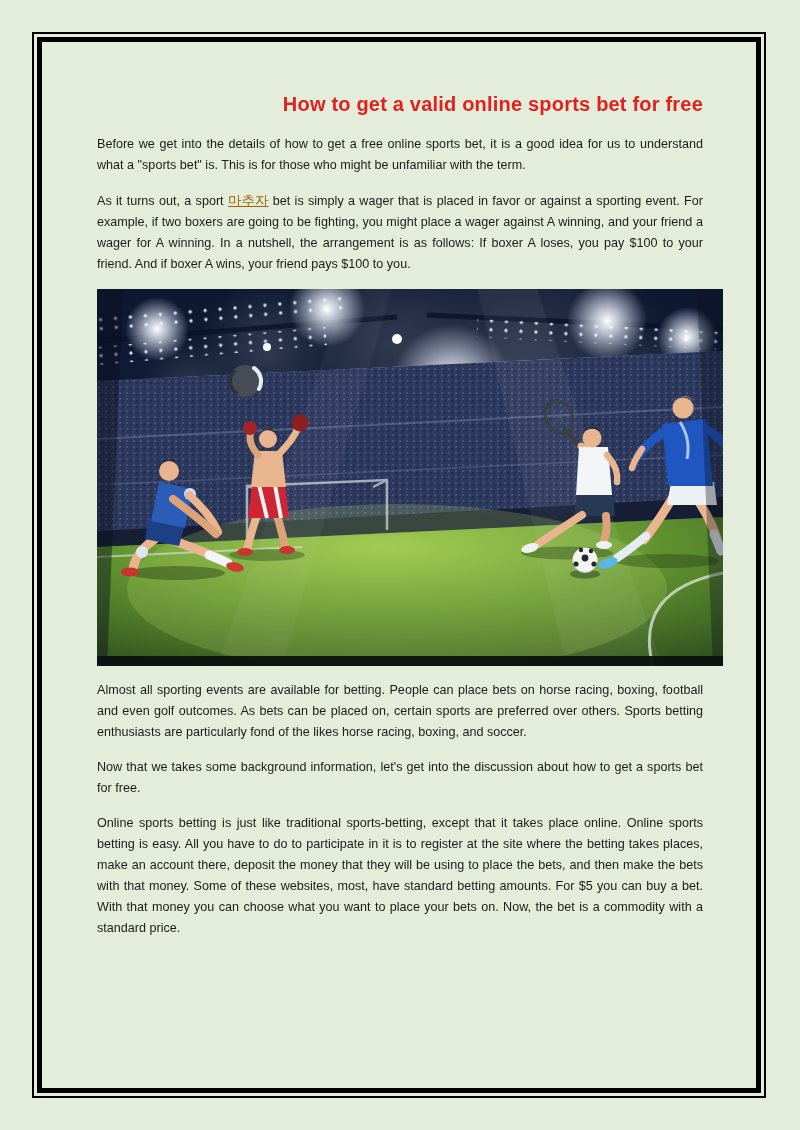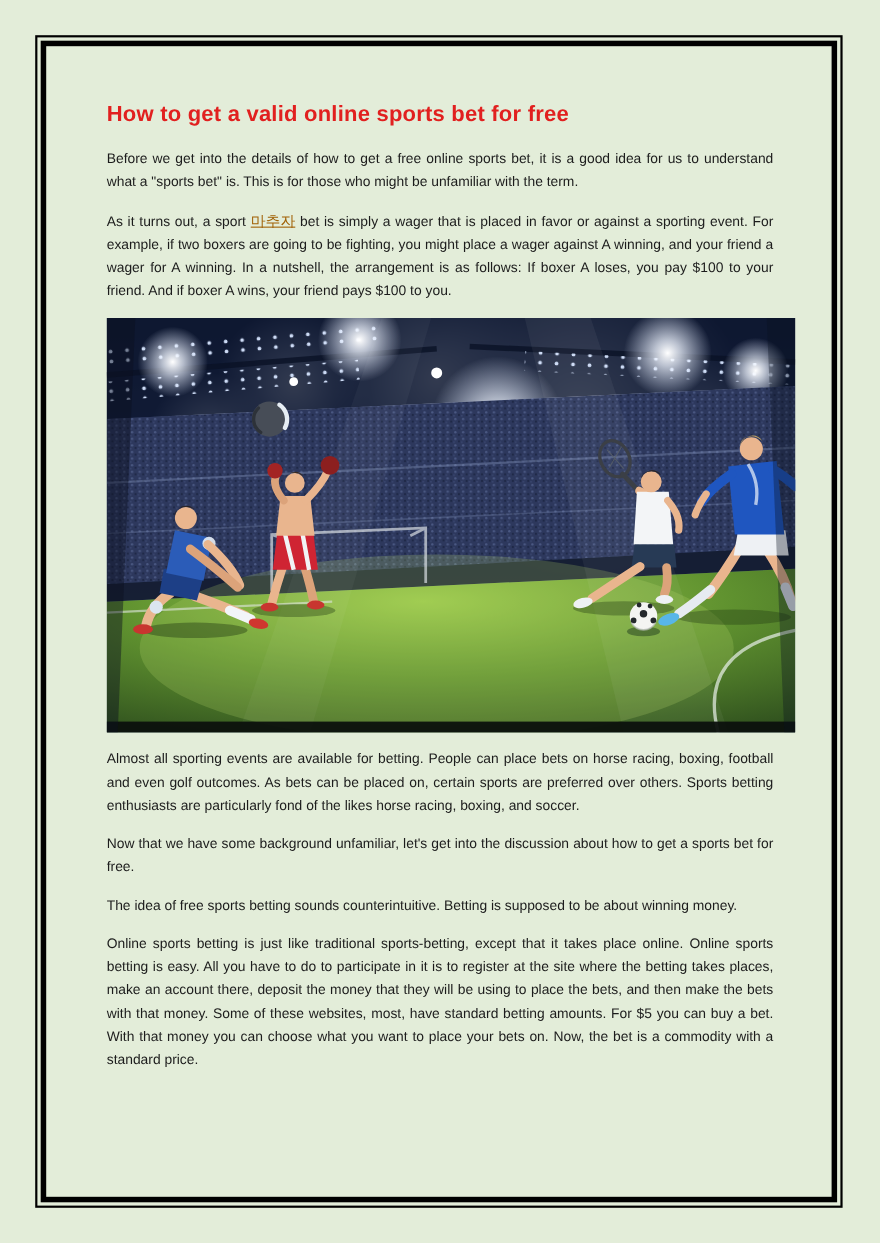--- a/index.html
+++ b/index.html
@@ -26,20 +26,21 @@
     width:100%; height:100%;
     padding:50px 53px 0 55px;
   }
   h1.title {
     margin:0 0 17px 0;
     font-size:20px;
     line-height:1.25;
     font-weight:bold;
     color:#e1201f;
     letter-spacing:0.2px;
+    text-align:right;
   }
   p.body-par {
     margin:8px 0 14px 0;
     font-size:12.6px;
     line-height:21px;
     color:#1c1c1c;
     text-align:justify;
   }
   .inline-link {
     color:#a16207;
@@ -248,19 +249,18 @@
 
           <g>
             <rect x="0" y="367" width="626" height="10" fill="#0c110d" opacity="0.95"></rect>
             <polygon points="0,0 26,0 10,377 0,377" fill="#0a1020" opacity="0.45"></polygon>
             <polygon points="626,0 600,0 616,377 626,377" fill="#0a1020" opacity="0.35"></polygon>
           </g>
         </svg>
       </figure>
 
       <p class="body-par">Almost all sporting events are available for betting. People can place bets on horse racing, boxing, football and even golf outcomes. As bets can be placed on, certain sports are preferred over others. Sports betting enthusiasts are particularly fond of the likes horse racing, boxing, and soccer.</p>
-      <p class="body-par">Now that we have some background unfamiliar, let's get into the discussion about how to get a sports bet for free.</p>
-      <p class="body-par">The idea of free sports betting sounds counterintuitive. Betting is supposed to be about winning money.</p>
+      <p class="body-par">Now that we takes some background information, let's get into the discussion about how to get a sports bet for free.</p>
       <p class="body-par">Online sports betting is just like traditional sports-betting, except that it takes place online. Online sports betting is easy. All you have to do to participate in it is to register at the site where the betting takes places, make an account there, deposit the money that they will be using to place the bets, and then make the bets with that money. Some of these websites, most, have standard betting amounts. For $5 you can buy a bet. With that money you can choose what you want to place your bets on. Now, the bet is a commodity with a standard price.</p>
 
     </div>
   </div>
 </div>
 
 </body></html>

